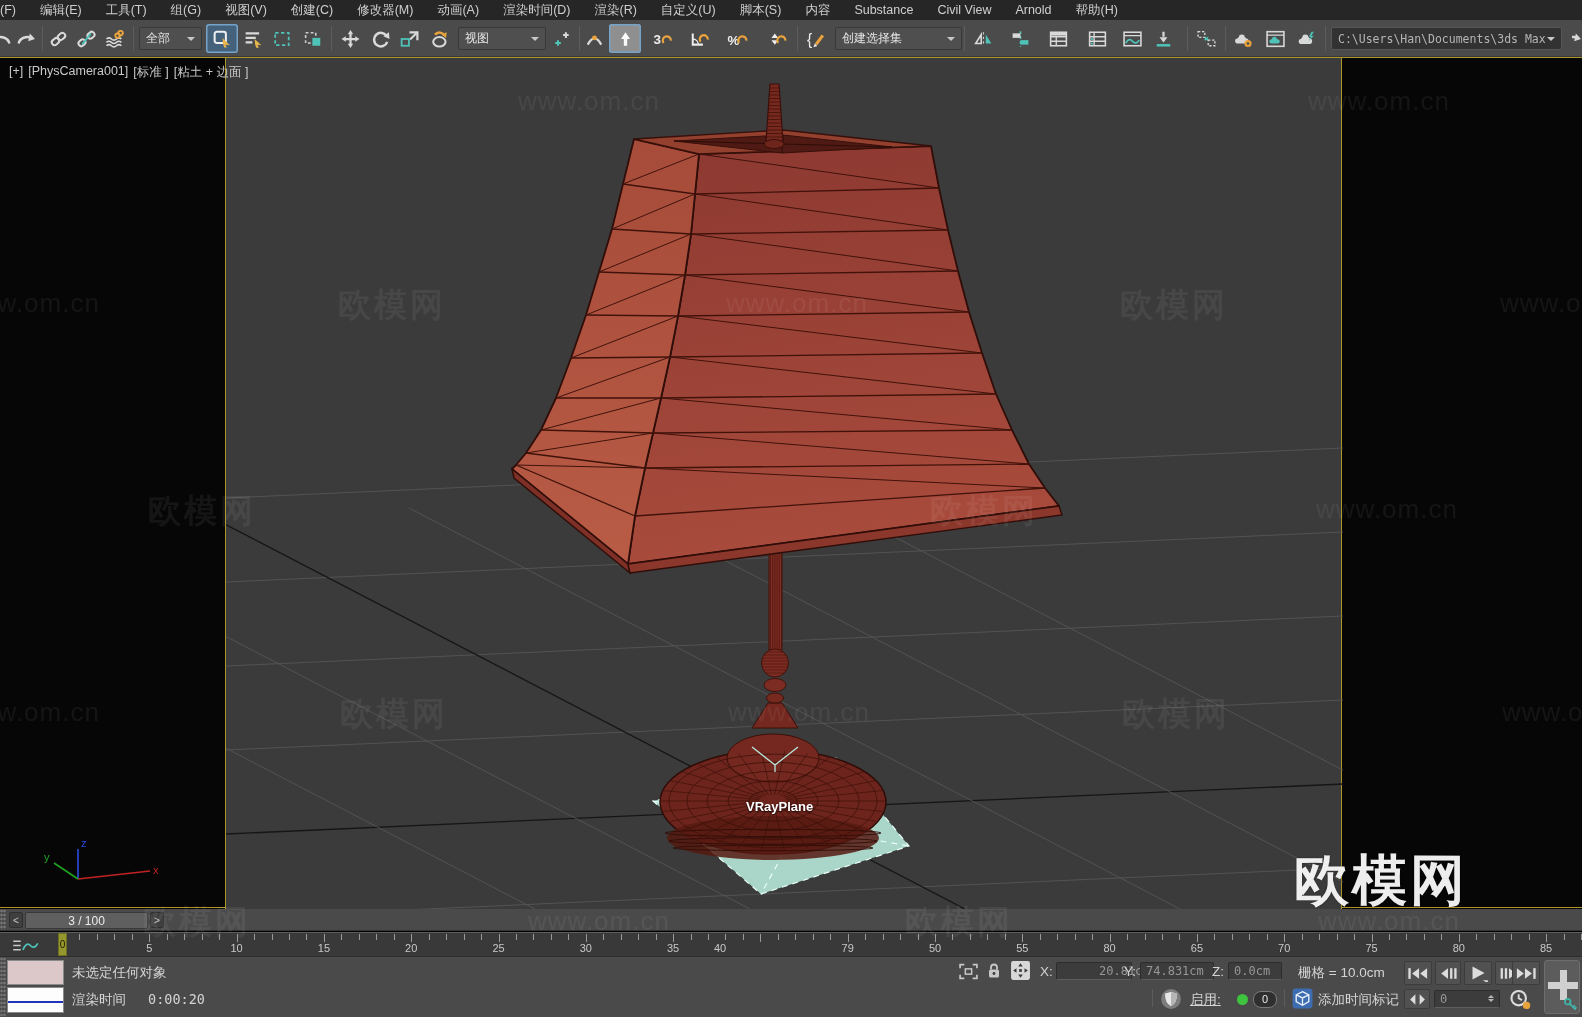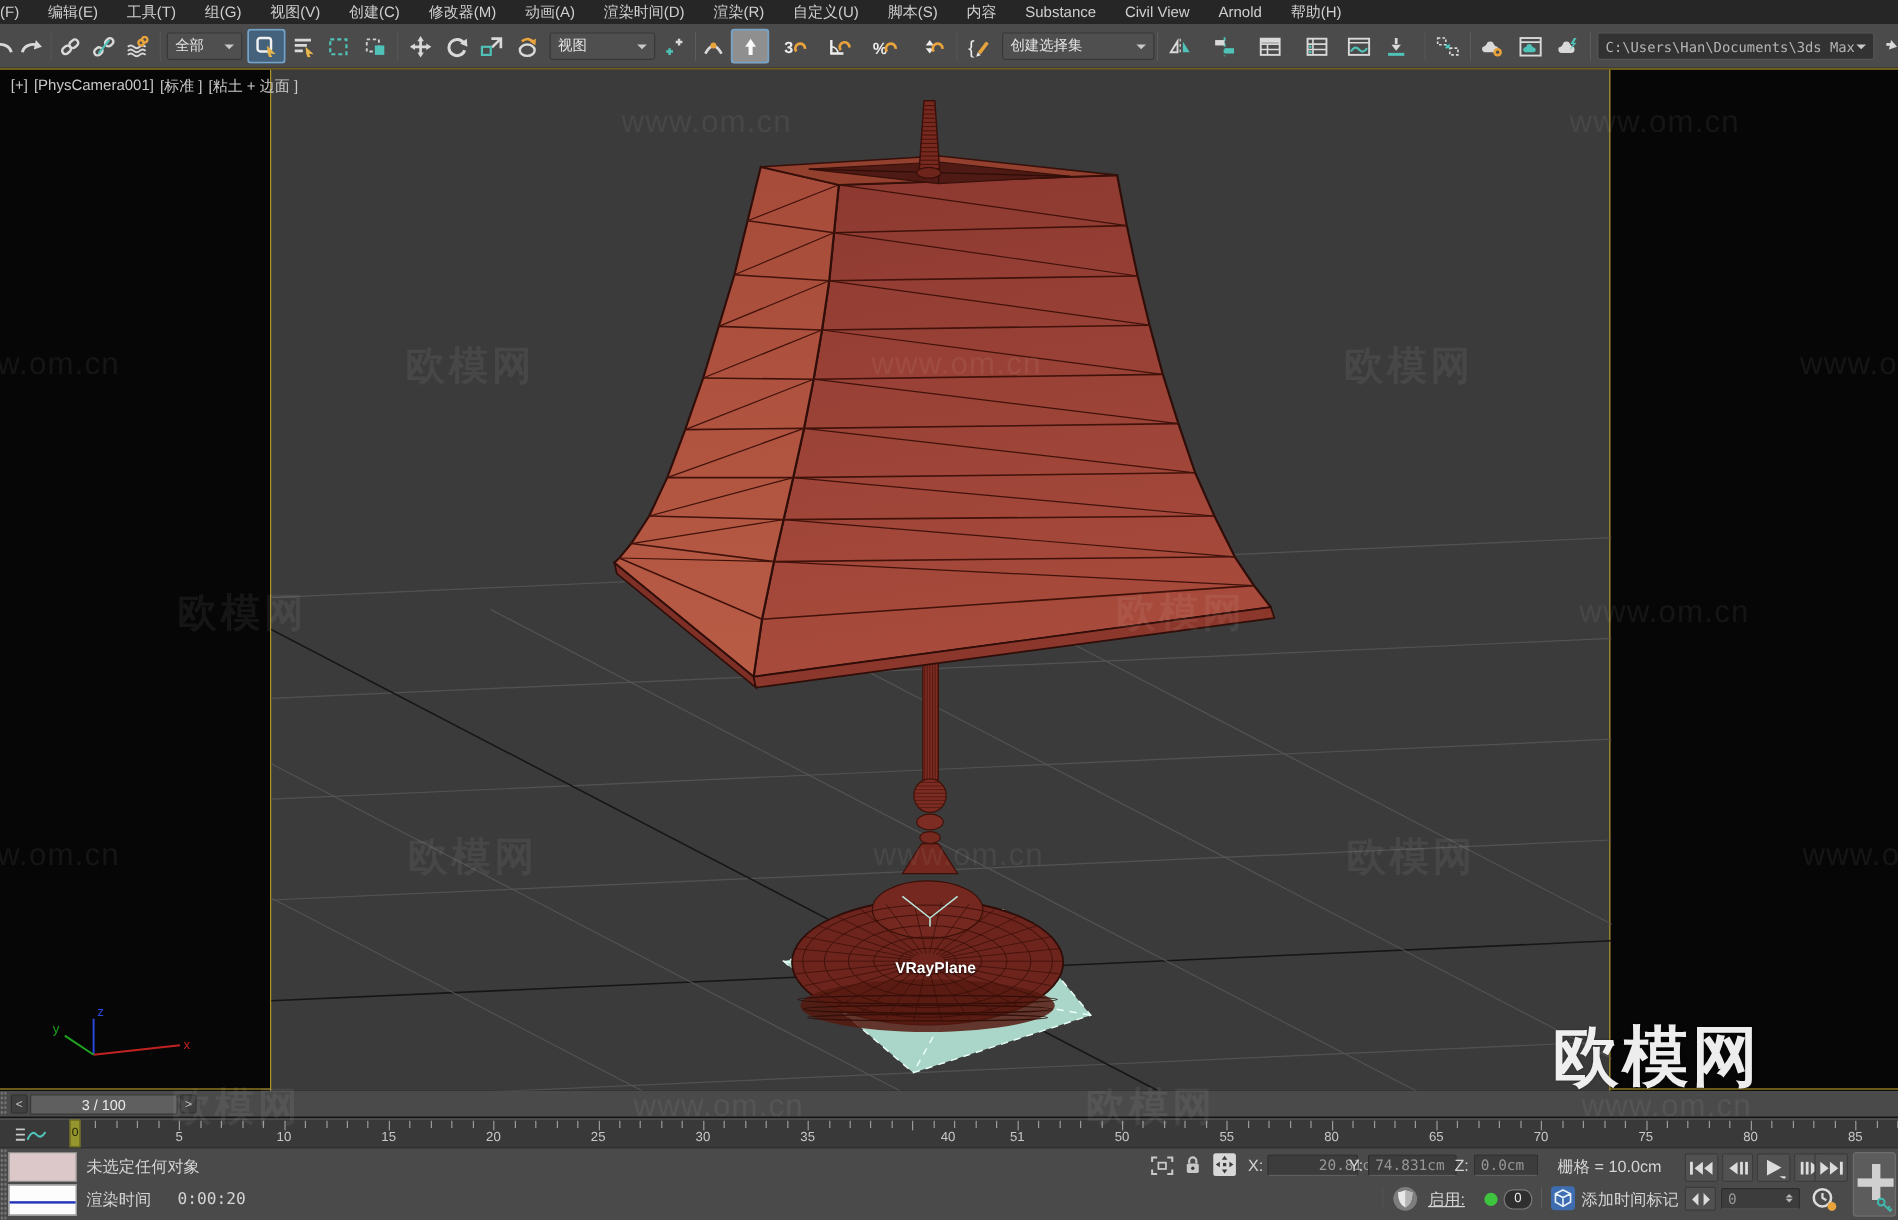--- a/index.html
+++ b/index.html
@@ -732,27 +732,27 @@
       <div class="tick" style="left: 620.72px;"></div>
       <div class="tick" style="left: 638.18px;"></div>
       <div class="tick" style="left: 655.64px;"></div>
       <div class="tick major" style="left: 673.1px;"></div>
       <div class="ticklabel" style="left: 673.1px;">35</div>
       <div class="tick" style="left: 690.56px;"></div>
       <div class="tick" style="left: 708.02px;"></div>
       <div class="tick" style="left: 725.48px;"></div>
       <div class="tick" style="left: 742.94px;"></div>
       <div class="tick major" style="left: 760.4px;"></div>
-      <div class="ticklabel" style="left: 790px;">40</div>
+      <div class="ticklabel" style="left: 720px;">40</div>
       <div class="tick" style="left: 777.86px;"></div>
       <div class="tick" style="left: 795.32px;"></div>
       <div class="tick" style="left: 812.78px;"></div>
       <div class="tick" style="left: 830.24px;"></div>
       <div class="tick major" style="left: 847.7px;"></div>
-      <div class="ticklabel" style="left: 847.7px;">51</div>
+      <div class="ticklabel" style="left: 847.7px;">79</div>
       <div class="tick" style="left: 865.16px;"></div>
       <div class="tick" style="left: 882.62px;"></div>
       <div class="tick" style="left: 900.08px;"></div>
       <div class="tick" style="left: 917.54px;"></div>
       <div class="tick major" style="left: 935px;"></div>
       <div class="ticklabel" style="left: 935px;">50</div>
       <div class="tick" style="left: 952.46px;"></div>
       <div class="tick" style="left: 969.92px;"></div>
       <div class="tick" style="left: 987.38px;"></div>
       <div class="tick" style="left: 1004.84px;"></div>

